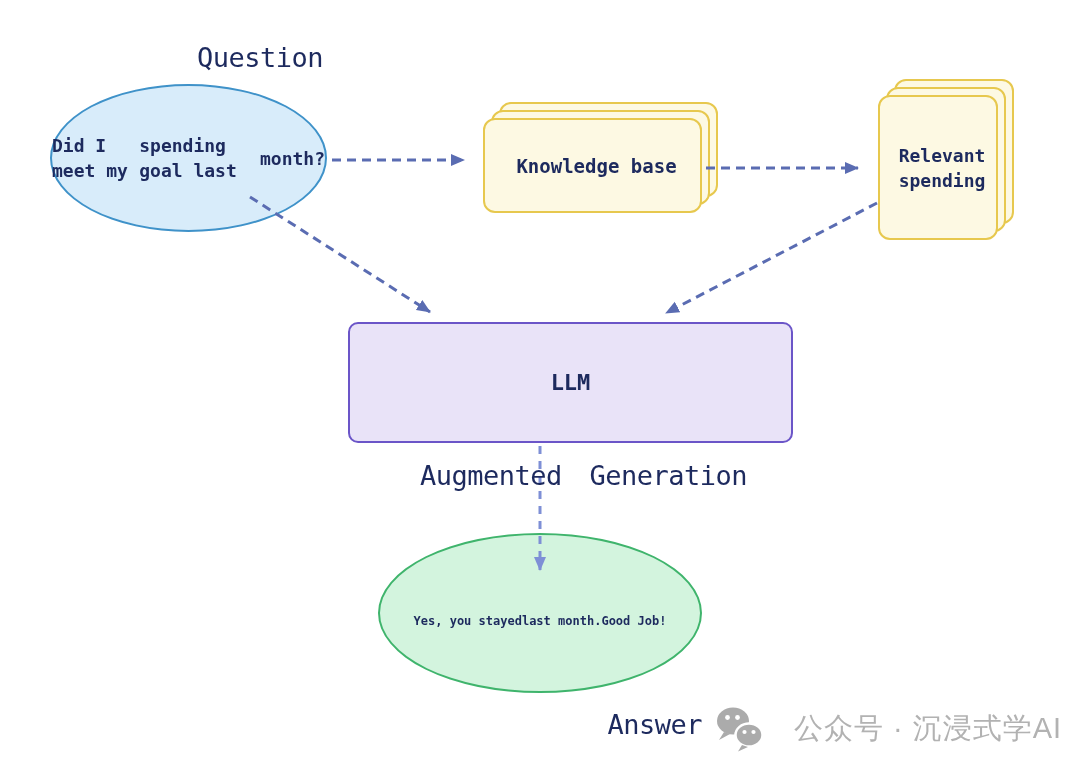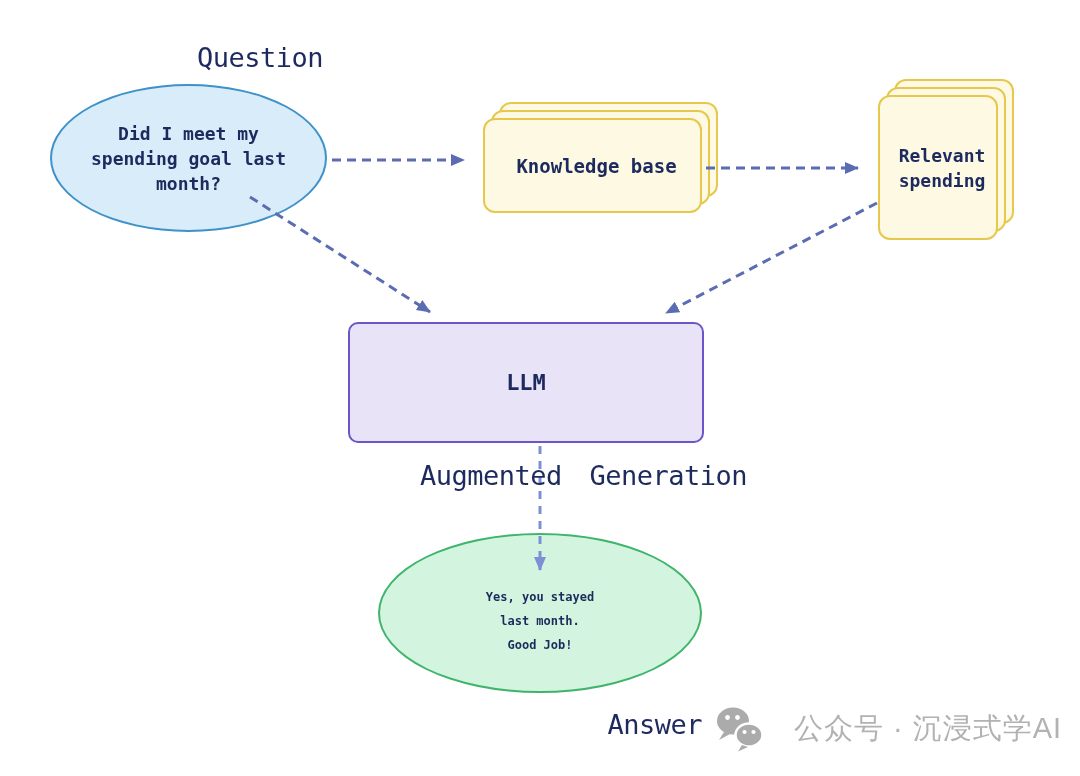--- a/index.html
+++ b/index.html
@@ -15,21 +15,21 @@
   .canvas{
     position:relative;width:1080px;height:776px;background:#ffffff;
     overflow:hidden;font-family:"DejaVu Sans Mono", monospace;color:var(--text-navy);
   }
   .label{
     position:absolute;text-align:right;font-size:27px;font-weight:400;
     color:var(--text-navy);letter-spacing:-0.5px;z-index:4;
   }
   .ellipse{
     position:absolute;border-radius:50%;z-index:1;
-    display:flex;flex-direction:column;justify-content:center;align-items:center;
+    display:flex;flex-direction:row;justify-content:center;align-items:center;
     font-weight:700;
   }
   .question-ellipse{
     left:50px;top:84px;width:273px;height:144px;
     background:var(--question-fill);border:2px solid var(--question-stroke);
     font-size:18px;line-height:25px;
   }
   .answer-ellipse{
     left:378px;top:533px;width:324px;height:160px;
     background:var(--answer-fill);border:2px solid var(--answer-stroke);
@@ -43,21 +43,21 @@
   }
   .kb-card{width:219px;height:95px;font-size:19px;}
   .kb-back2{left:499px;top:102px;z-index:1;}
   .kb-back1{left:491px;top:110px;z-index:2;}
   .kb-front{left:483px;top:118px;z-index:3;}
   .rk-card{width:120px;height:145px;font-size:18px;line-height:25px;flex-direction:column;}
   .rk-back2{left:894px;top:79px;z-index:1;}
   .rk-back1{left:886px;top:87px;z-index:2;}
   .rk-front{left:878px;top:95px;z-index:3;}
   .llm-box{
-    position:absolute;left:348px;top:322px;width:356px;height:121px;
+    position:absolute;left:348px;top:322px;width:445px;height:121px;
     background:var(--llm-fill);border:2.5px solid var(--llm-stroke);
     border-radius:10px;box-sizing:border-box;z-index:1;
     display:flex;align-items:center;justify-content:center;
     font-size:22px;font-weight:700;
   }
   .question-label{left:50px;top:42px;width:273px;}
   .aug-label{left:333px;top:460px;width:414px;word-spacing:12px;}
   .answer-label{left:378px;top:709px;width:324px;}
   .arrows{position:absolute;left:0;top:0;z-index:3;pointer-events:none;}
   .dash{stroke:var(--arrow);stroke-width:3;stroke-dasharray:9 6;fill:none;}

